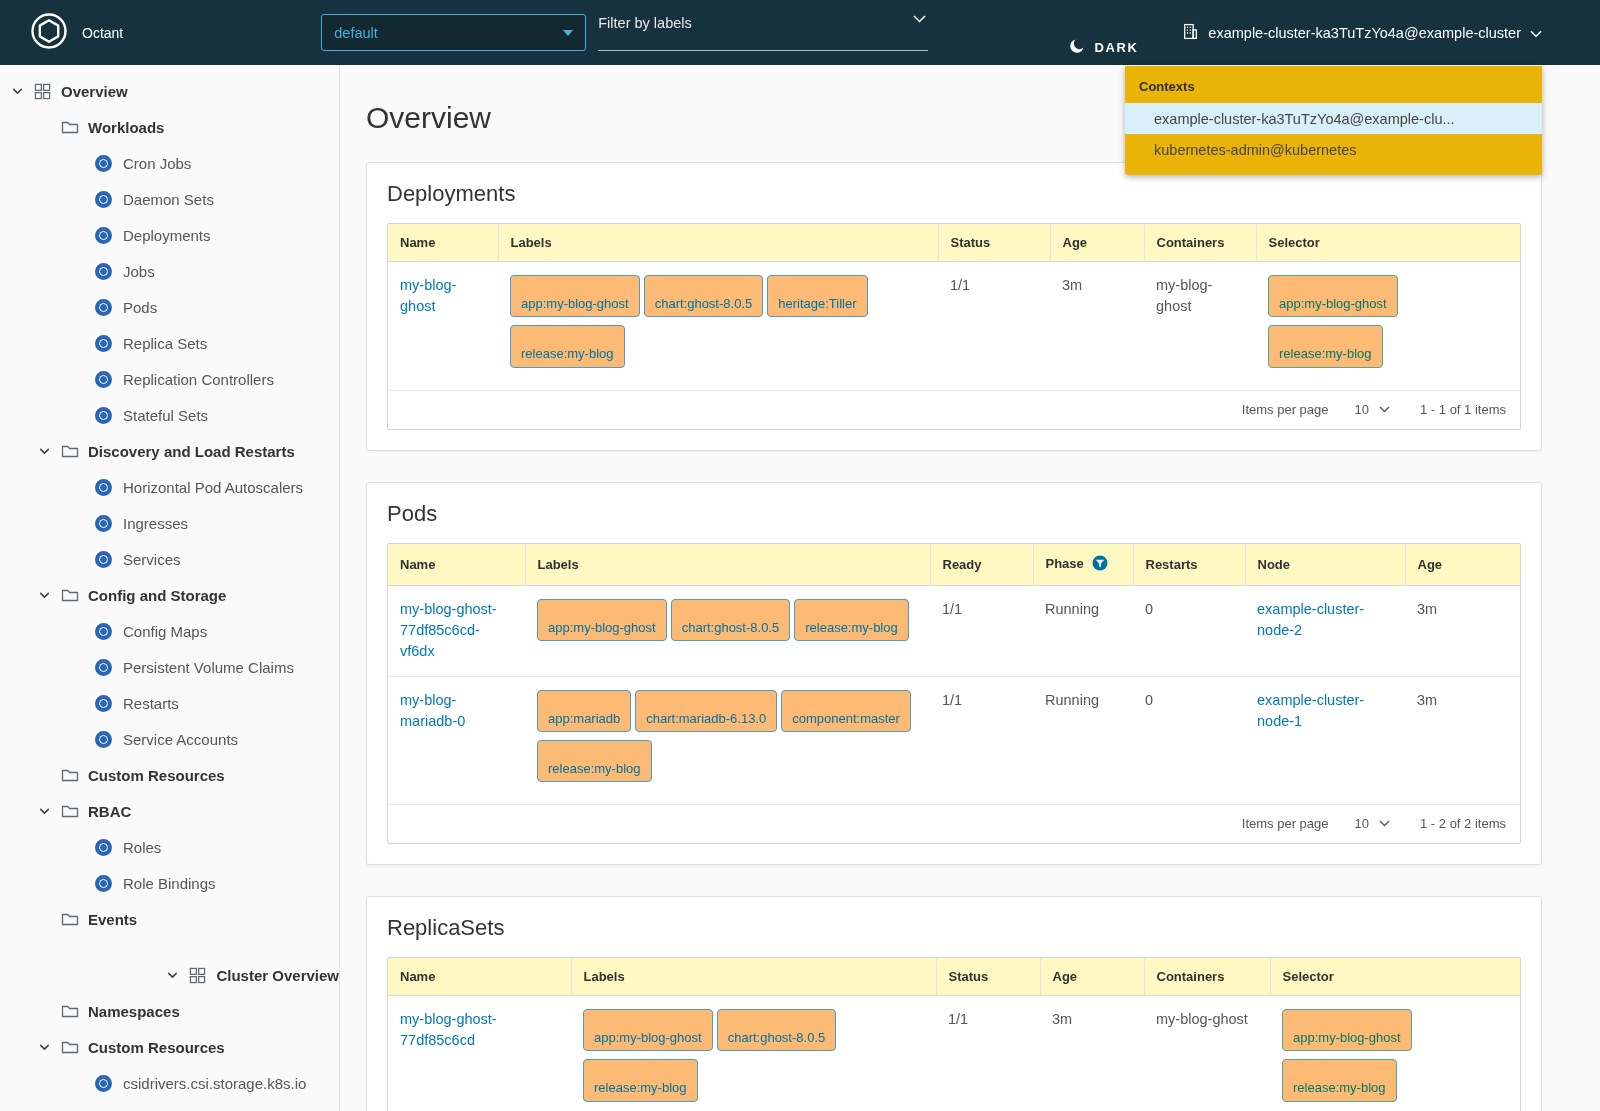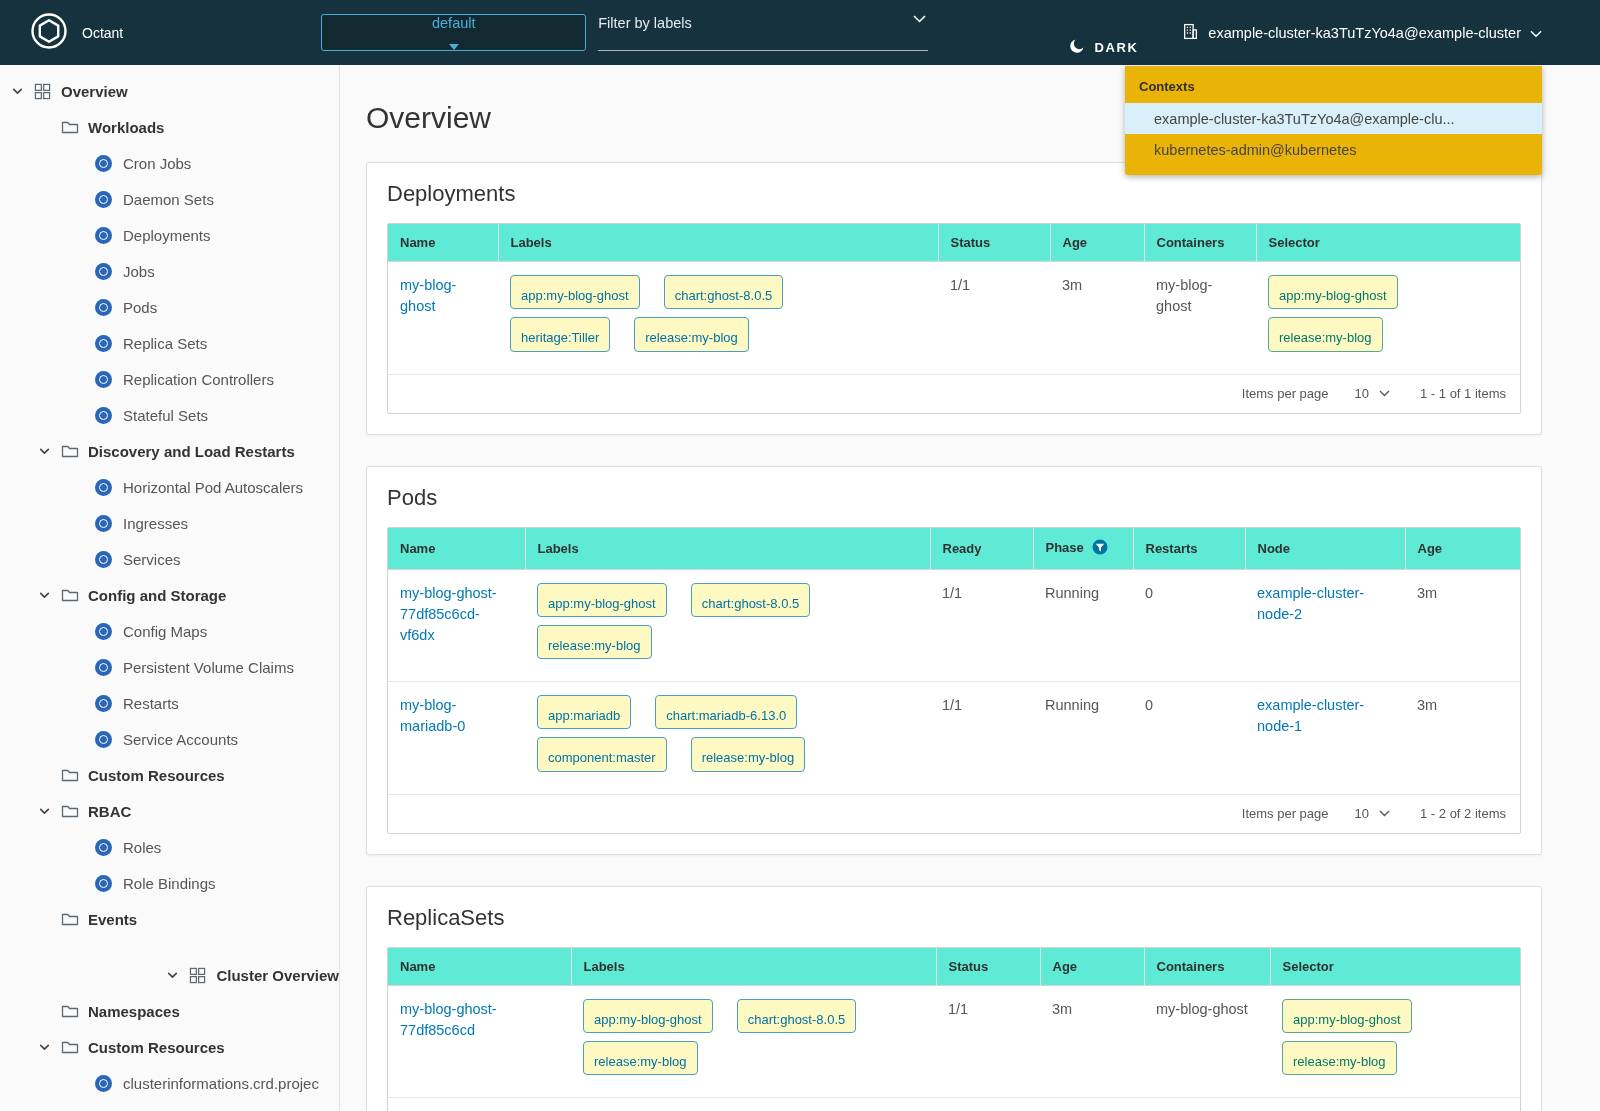--- a/index.html
+++ b/index.html
@@ -7,21 +7,21 @@
   body { font-family:"Liberation Sans","DejaVu Sans",sans-serif; background:#fafafa; }
 
   
   .header { position:relative; z-index:10; height:65px; background:var(--header-bg,#16323e);
             display:flex; align-items:center; padding:0 58px 0 30px; }
   .brand { display:flex; align-items:center; gap:14px; }
   .app-name { color:#fff; font-size:14px; }
   .ns-select { margin-left:198px; width:265px; height:37px; border:1px solid var(--accent-blue,#49afd9);
                border-radius:3px; display:flex; align-items:center; justify-content:space-between;
                padding:0 12px; color:var(--accent-blue,#49afd9); font-size:14.5px; cursor:pointer;
-               background:rgba(0,0,0,0.18);flex-direction:column; }
+               background:rgba(0,0,0,0.18); }
   .ns-caret { width:0; height:0; border-left:5px solid transparent; border-right:5px solid transparent;
               border-top:6px solid var(--accent-blue,#49afd9); }
   .filter-combo { margin-left:12px; width:330px; height:36px; display:flex; align-items:flex-start;
                   border-bottom:1px solid rgba(255,255,255,0.65); padding-bottom:7px; }
   .filter-input { flex:1; background:transparent; border:none; outline:none; color:#fff;
                   font-size:14.5px; font-family:inherit; }
   .filter-input::placeholder { color:rgba(255,255,255,0.9); }
   .filter-chev { display:flex; align-items:center; padding-right:2px; cursor:pointer; }
   .theme-toggle { margin-left:auto; display:flex; align-items:center; gap:9px; background:none;
                   border:none; cursor:pointer; }
@@ -58,28 +58,28 @@
 
   
   .main { position:absolute; left:341px; right:0; top:65px; bottom:0; padding:26px 58px 0 25px;
           overflow:hidden; background:#fafafa; }
   .page-title { font-size:30px; font-weight:400; color:#333; margin:10px 0 27px; }
   .card { background:#fff; border:1px solid #dfdfdf; border-radius:3px;
           box-shadow:0 1px 3px rgba(0,0,0,0.05); padding:16px 20px 20px; margin-bottom:31px; }
   .card-title { font-size:22px; font-weight:400; color:#333; margin:2px 0 16px; }
   .datagrid { border:1px solid #d2d2d2; border-radius:2px; }
   .datagrid table { width:100%; border-collapse:collapse; table-layout:fixed; }
-  th { background:#5eead4; text-align:left; font-size:13px; font-weight:bold; color:#313131;
+  th { background:#fef9c3; text-align:left; font-size:13px; font-weight:bold; color:#313131;
        padding:11px 12px; border-bottom:1px solid #d7d7d7; }
   th + th { border-left:1px solid #e4e4e4; }
   td { padding:13px 12px 14px; font-size:14.5px; color:#565656; vertical-align:top;
        border-bottom:1px solid #e8e8e8; line-height:1.45; overflow-wrap:break-word; }
   .link { color:var(--link-blue,#0079b8); text-decoration:none; }
-  .badge { display:inline-block; border:1px solid; border-radius:4px; padding:12px 10px 4px;
-           font-size:13px; line-height:1.25; margin:0 24px 8px 0; background:#fef9c3; white-space:nowrap; }
+  .badge { display:inline-block; border:1px solid; border-radius:4px; padding:20px 10px 4px;
+           font-size:13px; line-height:1.25; margin:0 4px 8px 0; background:#fdba74; white-space:nowrap; }
   .badge-blue { color:var(--badge-blue,#0072a3); border-color:#4a9ec4; }
   .badge-teal { color:var(--badge-teal,#00796b); border-color:#55a795; }
   .dg-footer { display:flex; justify-content:flex-end; align-items:center;
                padding:11px 14px 12px; font-size:13px; color:#565656; }
   .pg-label { margin-right:26px; }
   .pg-select { display:inline-flex; align-items:center; gap:10px; margin-right:30px; cursor:pointer; }
   .filter-ic { margin-left:8px; vertical-align:-3px; display:inline-block; cursor:pointer; }
   button { font-family:inherit;margin-top:29px; }
 </style>
 </head>
@@ -343,24 +343,20 @@
           <svg width="13" height="13" viewBox="0 0 12 12">
             <path d="M2.5 4l3.5 3.5L9.5 4" fill="none" stroke="#454545" stroke-width="1.5" stroke-linecap="round" stroke-linejoin="round"></path>
           </svg>
         </span>
         <span class="nav-ic">
           <svg width="18" height="16" viewBox="0 0 18 16">
             <path d="M1.5 13.5v-10h5.3l1.8 2h7.9v8z" fill="none" stroke="#5a6a75" stroke-width="1.3" stroke-linejoin="round"></path>
           </svg>
         </span>
         <span class="side-label">Custom Resources</span>
-      </div>
-      <div class="side-item depth-2 kind-leaf">
-        <span class="res-ic"></span>
-        <span class="side-label">clusterinformations.crd.projec</span>
       </div>
       <div class="side-item depth-2 kind-leaf">
         <span class="res-ic"></span>
         <span class="side-label">csidrivers.csi.storage.k8s.io</span>
       </div>
     </nav>
 
   <main class="main">
     <h1 class="page-title">Overview</h1>
     <div id="cards">

